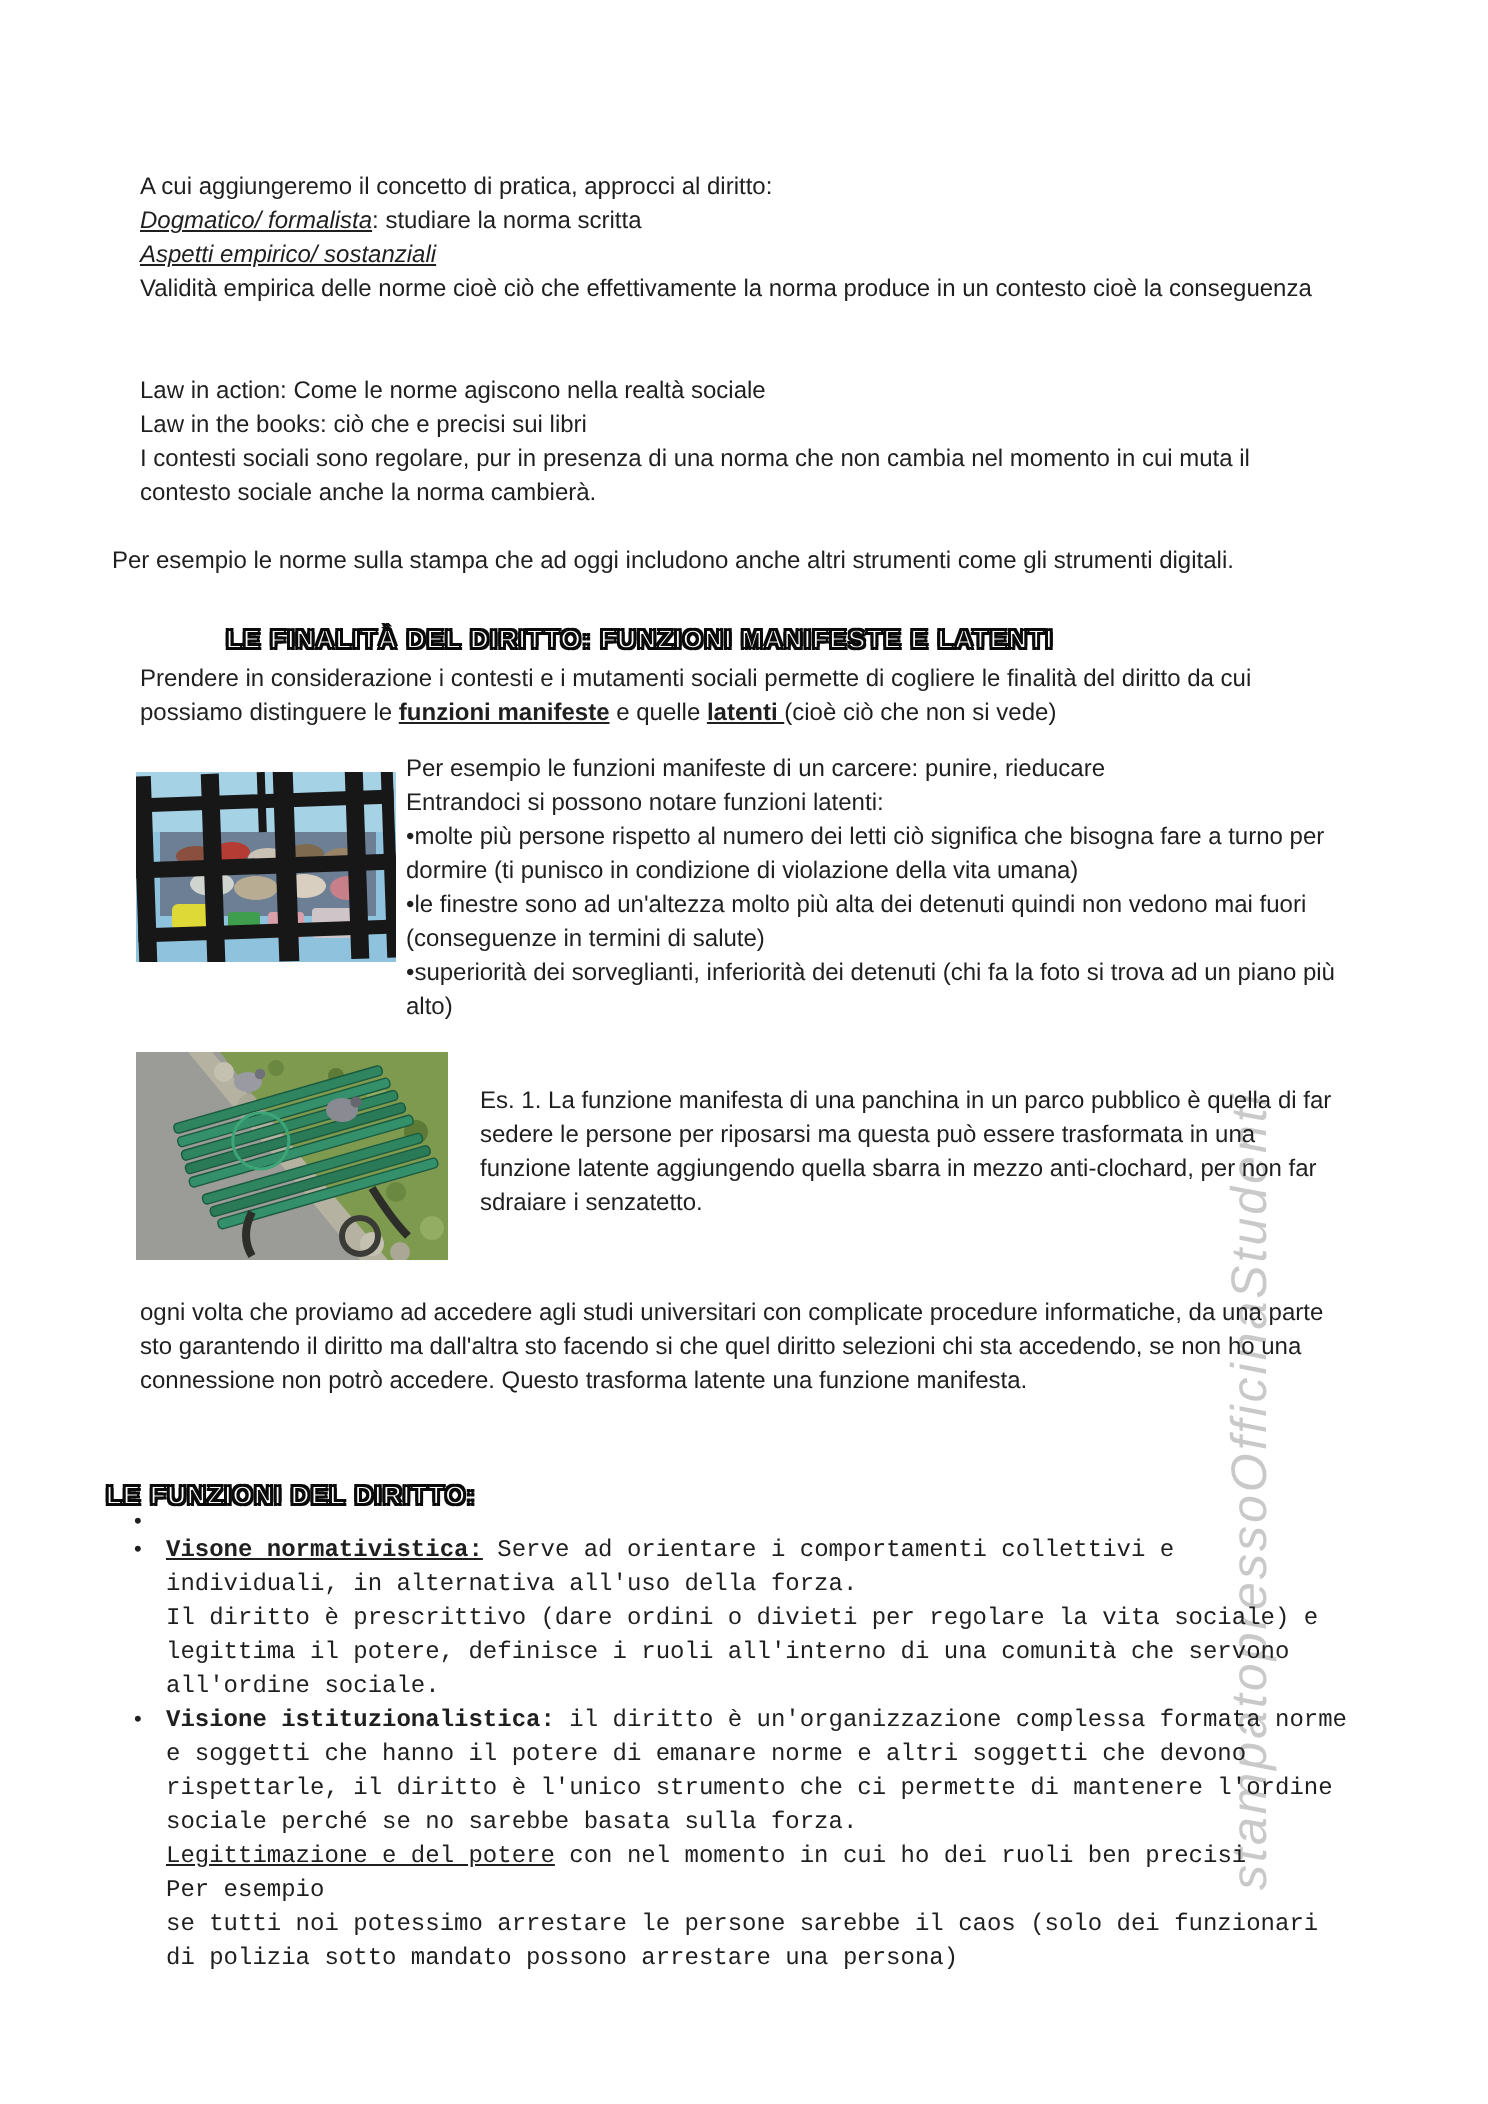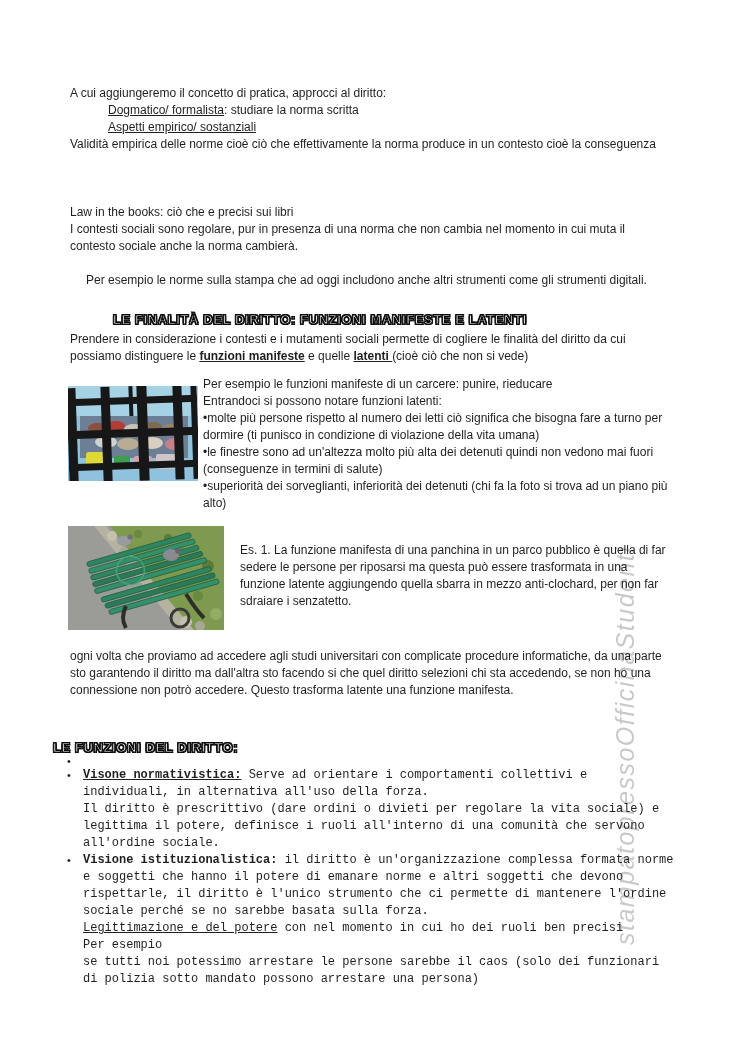--- a/index.html
+++ b/index.html
@@ -9,21 +9,21 @@
     width:744px; height:1052px;
     background:#ffffff;
     overflow:hidden;
     font-family:"Liberation Sans", sans-serif;
     font-size:12px;
     line-height:17px;
     color:#1f1f1f;
   }
   .abs { position:absolute; }
   .seg-n  { }
-  .seg-iu { text-decoration:underline;margin-left:38px; }
+  .seg-iu { font-style:italic; text-decoration:underline; }
   .seg-bu { font-weight:bold; text-decoration:underline; }
   .seg-b  { font-weight:bold; }
   .seg-u  { text-decoration:underline; }
   .outline-head {
     font-size:13px;
     font-weight:900;
     letter-spacing:0.6px;
     color:#ffffff;
     -webkit-text-stroke:1px #0a0a0a;
     text-shadow:
@@ -55,25 +55,25 @@
 <body>
 
 <div class="page">
 
   <div class="watermark">stampatopressoOfficinaStudenti</div>
 
   <div class="content-layer">
 
     <div class="abs" style="left:70px; top:85px; width:600px;"><span class="seg-n">A cui aggiungeremo il concetto di pratica, approcci al diritto:</span><br><span class="seg-iu">Dogmatico/ formalista</span><span class="seg-n">: studiare la norma scritta</span><br><span class="seg-iu">Aspetti empirico/ sostanziali</span><br><span class="seg-n">Validità empirica delle norme cioè ciò che effettivamente la norma produce in un contesto cioè la conseguenza</span></div>
 
-    <div class="abs" style="left:70px; top:187px; width:600px;"><br><span class="seg-n">Law in the books: ciò che e precisi sui libri</span></div>
+    <div class="abs" style="left:70px; top:187px; width:600px;"><span class="seg-n">Law in action: Come le norme agiscono nella realtà sociale</span><br><span class="seg-n">Law in the books: ciò che e precisi sui libri</span></div>
 
     <div class="abs" style="left:70px; top:221px; width:600px;"><span class="seg-n">I contesti sociali sono regolare, pur in presenza di una norma che non cambia nel momento in cui muta il contesto sociale anche la norma cambierà.</span></div>
 
-    <div class="abs" style="left:86px; top:272px; width:600px;"><span class="seg-n">Per esempio le norme sulla stampa che ad oggi includono anche altri strumenti come gli strumenti digitali.</span></div>
+    <div class="abs" style="left:56px; top:272px; width:600px;"><span class="seg-n">Per esempio le norme sulla stampa che ad oggi includono anche altri strumenti come gli strumenti digitali.</span></div>
 
     <div class="abs outline-head" style="left:70px; top:311px; width:620px;margin-left:43px;">LE FINALITÀ DEL DIRITTO: FUNZIONI MANIFESTE E LATENTI</div>
 
     <div class="abs" style="left:70px; top:331px; width:604px;"><span class="seg-n">Prendere in considerazione i contesti e i mutamenti sociali permette di cogliere le finalità del diritto da cui possiamo distinguere le </span><span class="seg-bu">funzioni manifeste</span><span class="seg-n"> e quelle </span><span class="seg-bu">latenti </span><span class="seg-n"> (cioè ciò che non si vede)</span></div>
 
     <div class="abs" style="left:68px; top:386px; width:130px; height:95px;" title="carcere sovraffollato visto attraverso le sbarre">
       <svg class="photo" width="130" height="95" viewBox="0 0 130 95">
         <rect width="130" height="95" fill="#8fc3dd"></rect>
         <rect x="0" y="0" width="130" height="30" fill="#a6d2e6"></rect>
         <rect x="12" y="30" width="108" height="42" fill="#6d7f94"></rect>

